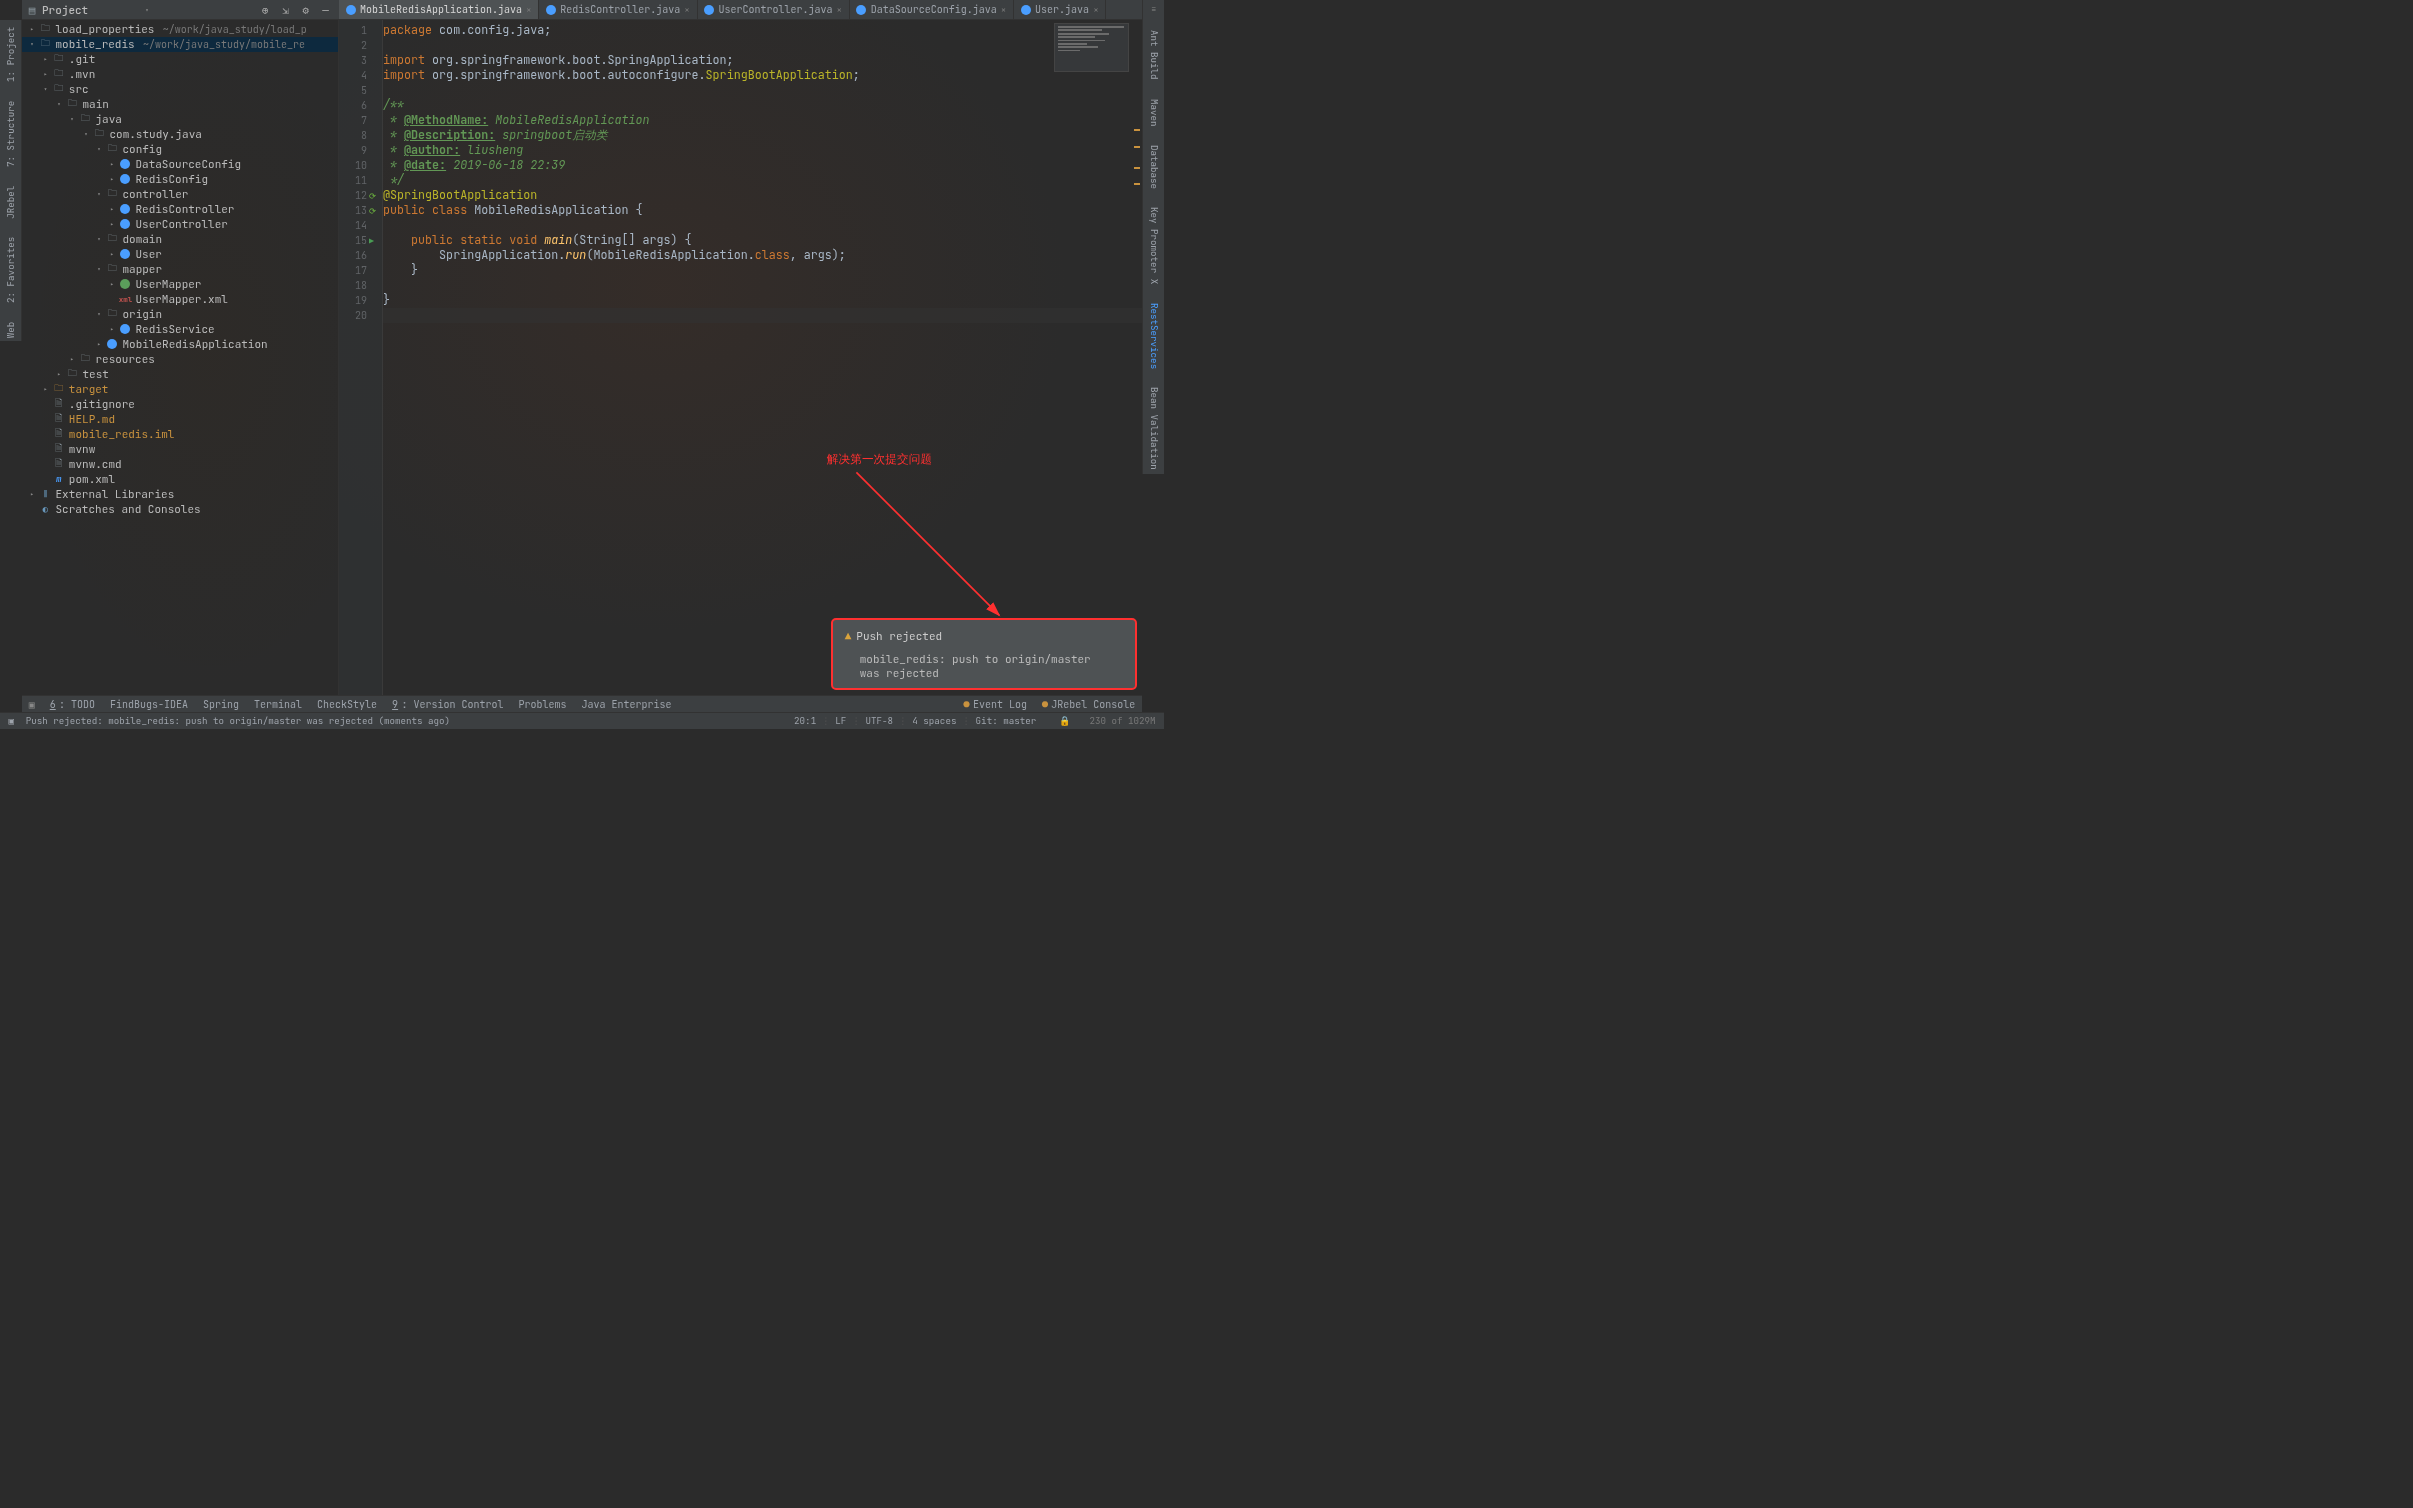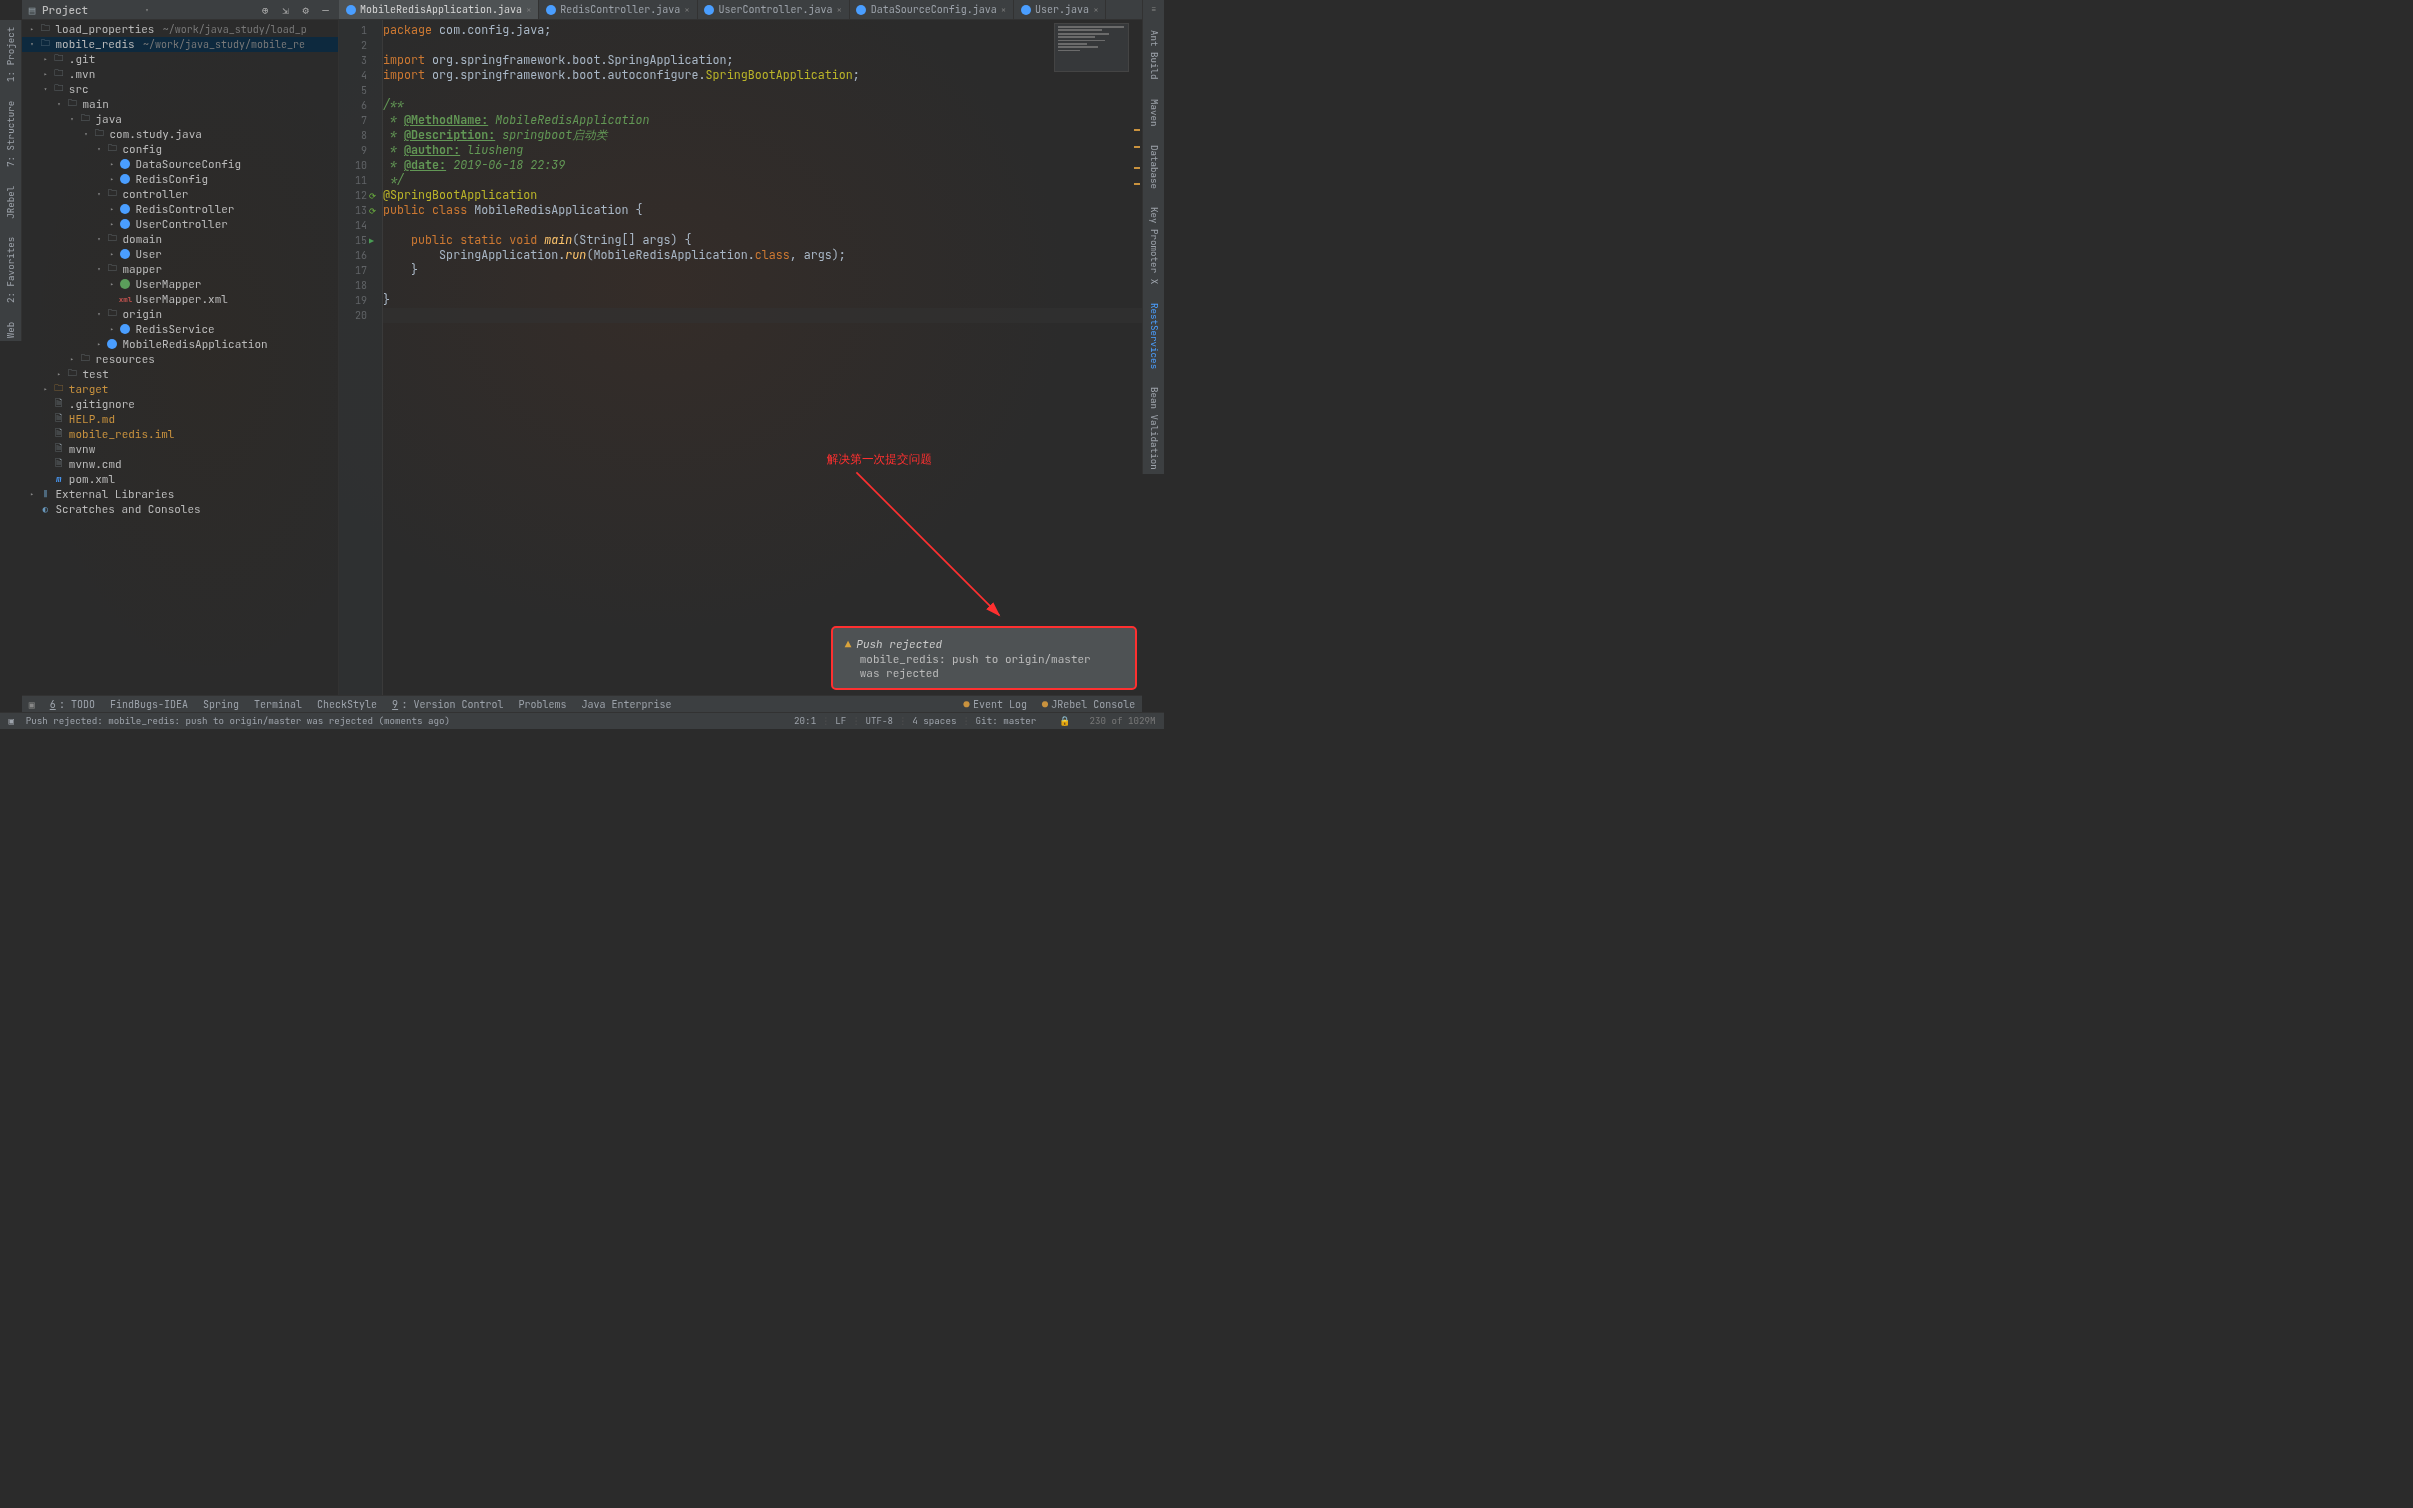--- a/index.html
+++ b/index.html
@@ -58,21 +58,21 @@
 .ann { color: #bbb529; }
 .doc { color: #629755; font-style: italic; }
 .doctag { color: #629755; font-weight: bold; text-decoration: underline; }
 .fn { color: #ffc66d; font-style: italic; }
 .hl-line { background: rgba(50,50,50,0.6); }
 
 
 .anno-text { position: absolute; color: #ff3030; font-size: 11.7px; font-weight: 500; }
 .anno-arrow { position: absolute; pointer-events: none; }
 .notif { position: absolute; right: 5px; bottom: 5px; width: 306px; background: #4e5254; border: 2.5px solid #ff3030; border-radius: 5px; padding: 8.4px 11.7px; color: #bbb; font-size: 11px; }
-.notif .ntitle { color: #ccc; margin-bottom: 1px; font-style: italic; }
+.notif .ntitle { color: #ccc; margin-bottom: 9px; }
 .notif .warn-ic { color: #d9a33c; margin-right: 5px; }
 
 
 .bottom-tool { position: absolute; left: 22px; right: 22px; bottom: 17px; height: 17px; background: #3c3f41; border-top: 0.8px solid #323232; display: flex; align-items: center; padding: 0 6.7px; gap: 15px; font-size: 10px; }
 .bottom-tool .bt { color: #9da3ab; cursor: pointer; display: flex; align-items: center; gap: 3.4px; }
 .bottom-tool .spacer { flex: 1; }
 .status-bar { position: absolute; left: 0; right: 0; bottom: 0; height: 17px; background: #3c3f41; border-top: 0.8px solid #323232; display: flex; align-items: center; padding: 0 8.4px; gap: 11.7px; font-size: 9.2px; color: #9da3ab; }
 .status-bar .spacer { flex: 1; }
 
 

